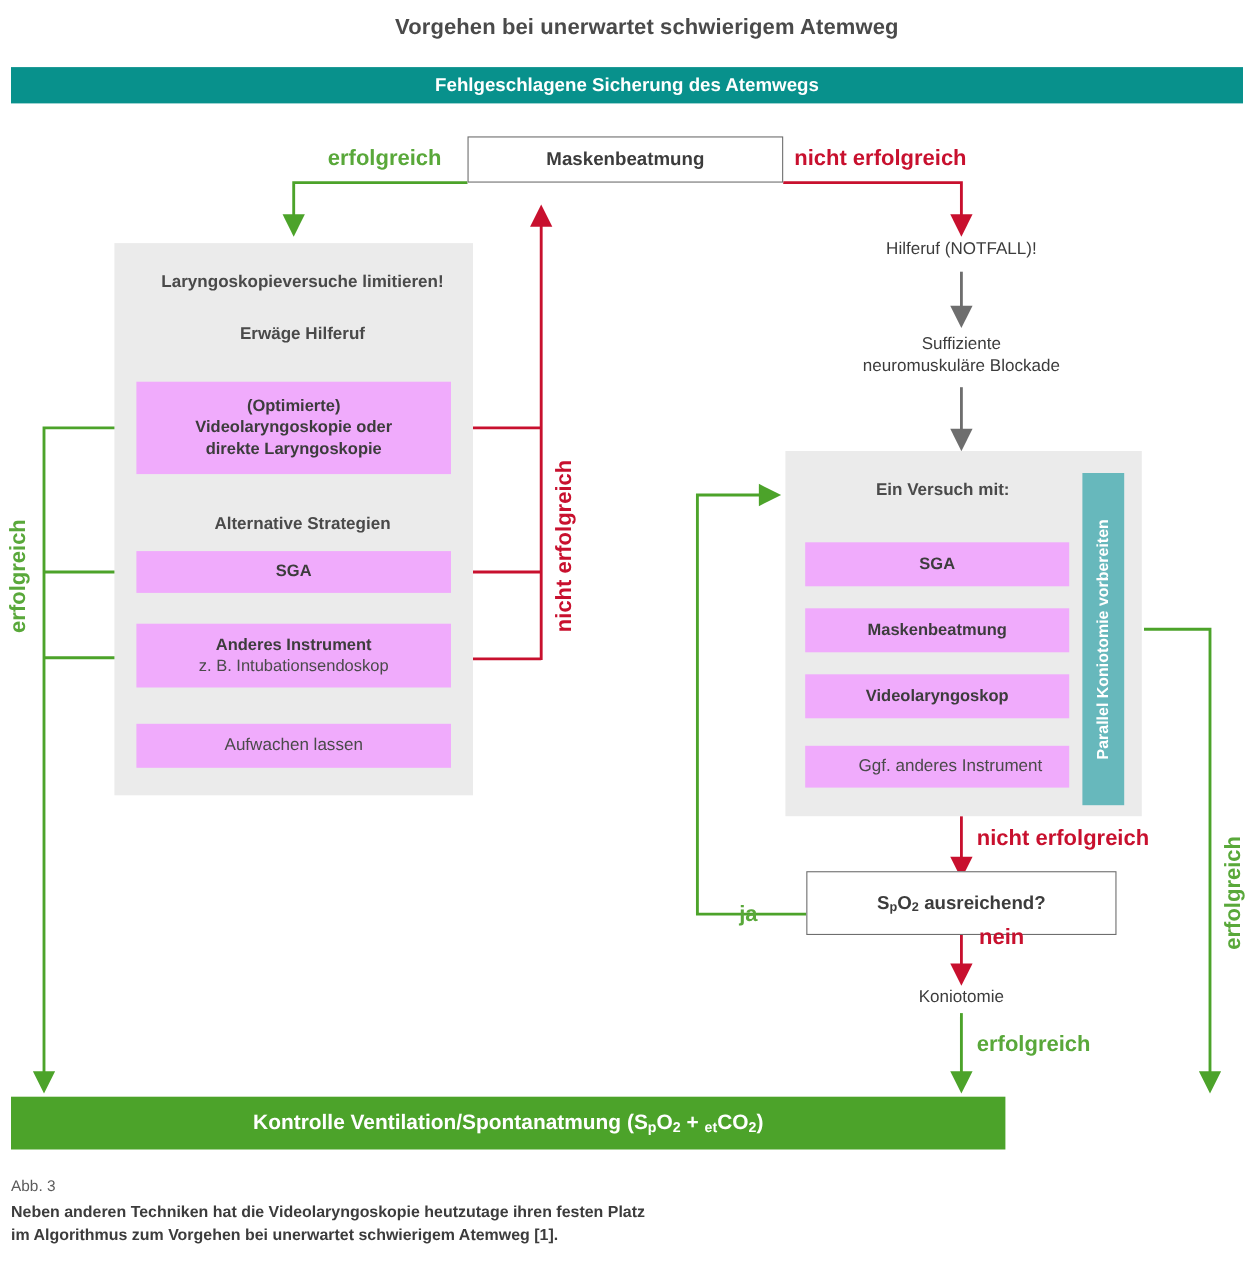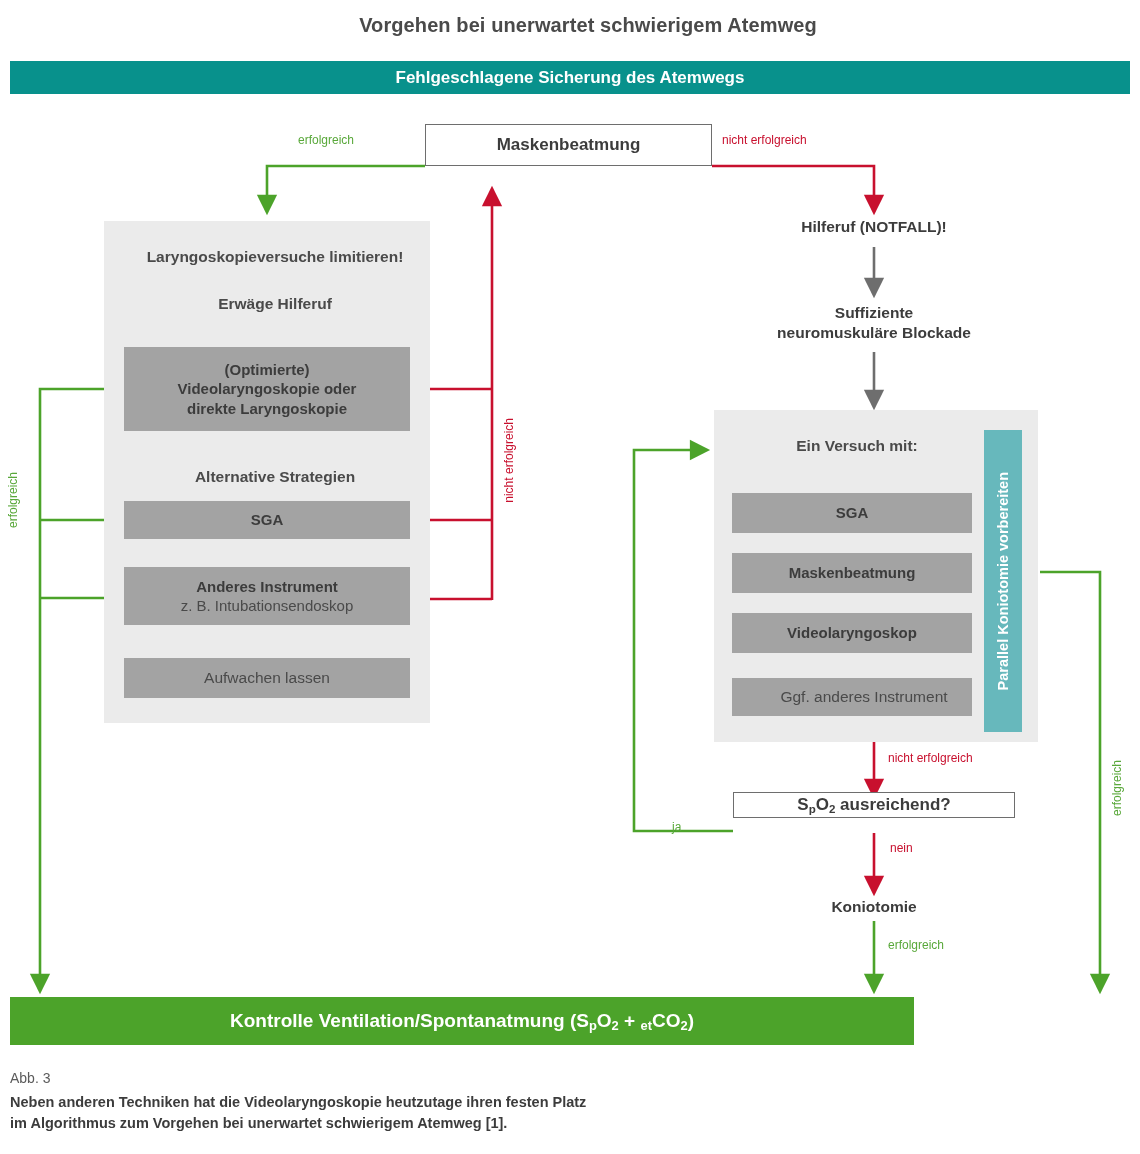--- a/index.html
+++ b/index.html
@@ -48,47 +48,47 @@
 
   
   .wbox {
     background:#ffffff; border:1.6px solid #6e6e6e;
     display:flex; align-items:center; justify-content:center;
     text-align:center; color:#3c3c3c;
     font-size:17px; font-weight:bold;
   }
   .panel { background:#ebebeb; }
   .inner {
-    background:#a3a3a3;
+    background:#f0abfc;
     display:flex; flex-direction:column;
     align-items:center; justify-content:center;
     text-align:center; color:#3c3c3c;
     font-size:15px; font-weight:bold; line-height:1.28;
   }
   .inner.light { font-weight:normal; color:#4a4a4a; font-size:15.5px; }
   .inner .sub { font-weight:normal; font-size:15px; color:#4a4a4a; }
   .hdr {
     text-align:center; color:#4a4a4a; font-weight:bold; font-size:15.5px;padding-left:16px;
   }
   .plain {
-    text-align:center; color:#3c3c3c; font-weight:bold; font-size:15.5px;
+    text-align:center; color:#3c3c3c; font-weight:normal; font-size:15.5px;
   }
   .vbar {
     background:#67b8bc; color:#ffffff;
     font-size:14.5px; font-weight:bold;
     display:flex; align-items:center; justify-content:center;
   }
   .vbar span {
     writing-mode:vertical-rl;
     transform:rotate(180deg);
     white-space:nowrap;
   }
 
   
-  .lbl { font-size:12px; font-weight:normal; white-space:nowrap; }
+  .lbl { font-size:20px; font-weight:bold; white-space:nowrap; }
   .lbl.green { color:#59a83a; }
   .lbl.red { color:#c8102e; }
   .lbl.vert span {
     writing-mode:vertical-rl; transform:rotate(180deg);
     display:inline-block; white-space:nowrap;
   }
 
   svg.edges { position:absolute; left:0; top:0; width:1140px; height:1154px; pointer-events:none; }
   sub { font-size:.68em; vertical-align:-0.22em; }
   .presub { font-size:.68em; vertical-align:-0.22em; }
@@ -203,21 +203,21 @@
   <div class="abs inner light" style="left:732px; top:678px; width:240px; height:38px;padding-left:24px;">
     <div>Ggf. anderes Instrument</div>
   </div>
 
   <div class="abs vbar" style="left:984px; top:430px; width:38px; height:302px;">
     <span>Parallel Koniotomie vorbereiten</span>
   </div>
 
   <div class="abs lbl red" style="left:888px; top:751px;">nicht erfolgreich</div>
 
-  <div class="abs wbox" style="left:733px; top:792px; width:282px; height:26px;">
+  <div class="abs wbox" style="left:733px; top:792px; width:282px; height:58px;">
     <span><span>S</span><sub>p</sub><span>O</span><sub>2</sub><span> ausreichend?</span></span>
   </div>
 
   <div class="abs lbl green" style="left:672px; top:820px;">ja</div>
   <div class="abs lbl red" style="left:890px; top:841px;">nein</div>
 
   <div class="abs plain" style="left:744px; top:898px; width:260px;">Koniotomie</div>
 
   <div class="abs lbl green" style="left:888px; top:938px;">erfolgreich</div>
 

